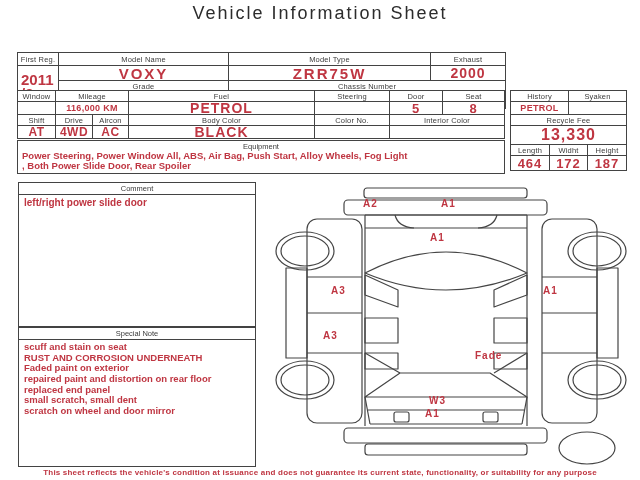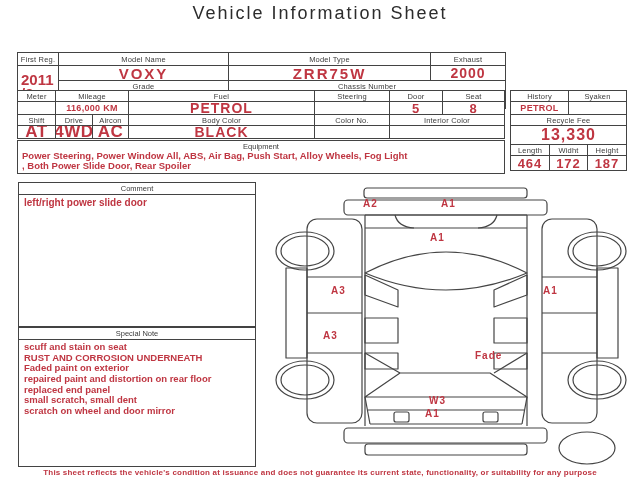--- a/index.html
+++ b/index.html
@@ -18,21 +18,21 @@
   .hdr  { font-size:7.5px; color:#3b3b3b; letter-spacing:0.2px; }
   .red  { color:#bf3642; font-weight:bold; }
   .gridA { left:17px;  top:28px; grid-template-columns:40px 169px 201px 74px; grid-template-rows:12px 14px 11px 15px;margin-top:24px; }
   .gridB { left:510px; top:28px; grid-template-columns:57px 58px;             grid-template-rows:12px 14px 11px 15px; }
   .gridC { left:17px;  top:90px; grid-template-columns:37px 36px 35px 185px 74px 52px 61px; grid-template-rows:10px 12px 10px 12px; }
   .gridD { left:510px; top:90px; grid-template-columns:18px 19px 18px 18px 19px 18px; grid-template-rows:10px 12px 10px 18px 10px 14px; }
   .firstreg { font-size:15px; line-height:0.95; white-space:pre-line; justify-content:flex-start; padding-left:3px; }
   .v15 { font-size:15px; letter-spacing:2px; }
   .v14 { font-size:14px; letter-spacing:1px; }
   .v13 { font-size:13px; letter-spacing:1px; }
-  .v12 { font-size:17px; letter-spacing:0.5px; }
+  .v12 { font-size:12px; letter-spacing:0.5px; }
   .v9  { font-size:9px;  letter-spacing:0.3px; }
   .vR  { font-size:20px; }
   .chassis { font-size:14px; letter-spacing:1.5px; }
   .fee { font-size:16px; letter-spacing:1px; }
   .boxE { left:17px; top:140px; width:486px; height:32px; border:1px solid #434343; background:#fff; }
   .boxE .ehdr { text-align:center; font-size:7.5px; color:#3b3b3b; padding-top:1px; }
   .boxE .etxt { padding:0 4px; font-size:9.5px; line-height:1.1; white-space:pre-line; color:#bf3642; font-weight:bold; }
   .notebox { border:1px solid #434343; background:#fff; }
   .boxF { left:18px; top:182px; width:236px; height:143px; }
   .boxG { left:18px; top:327px; width:236px; height:138px; }
@@ -64,21 +64,21 @@
     <div class="cell red v15" style="grid-area:2/2/3/3">VOXY</div>
     <div class="cell red v15" style="grid-area:2/3/3/4">ZRR75W</div>
     <div class="cell red v14" style="grid-area:2/4/3/5">2000</div>
     <div class="cell hdr" style="grid-area:3/2/4/3">Grade</div>
     <div class="cell red v13" style="grid-area:4/2/5/3">ZS</div>
     <div class="cell hdr" style="grid-area:3/3/4/5">Chassis Number</div>
   </div>
 
 
   <div class="abs grid gridC">
-    <div class="cell hdr" style="grid-area:1/1/2/2">Meter</div>
+    <div class="cell hdr" style="grid-area:1/1/2/2">Window</div>
     <div class="cell hdr" style="grid-area:1/2/2/4">Mileage</div>
     <div class="cell hdr" style="grid-area:1/4/2/5">Fuel</div>
     <div class="cell hdr" style="grid-area:1/5/2/6">Steering</div>
     <div class="cell hdr" style="grid-area:1/6/2/7">Door</div>
     <div class="cell hdr" style="grid-area:1/7/2/8">Seat</div>
     <div class="cell" style="grid-area:2/1/3/2"></div>
     <div class="cell red v9" style="grid-area:2/2/3/4">116,000 KM</div>
     <div class="cell red v14" style="grid-area:2/4/3/5">PETROL</div>
     <div class="cell" style="grid-area:2/5/3/6"></div>
     <div class="cell red v13" style="grid-area:2/6/3/7">5</div>

